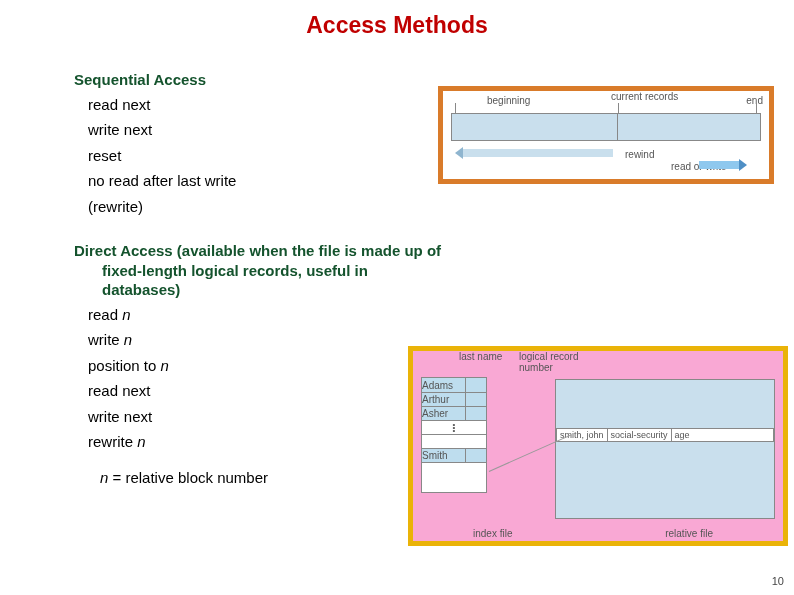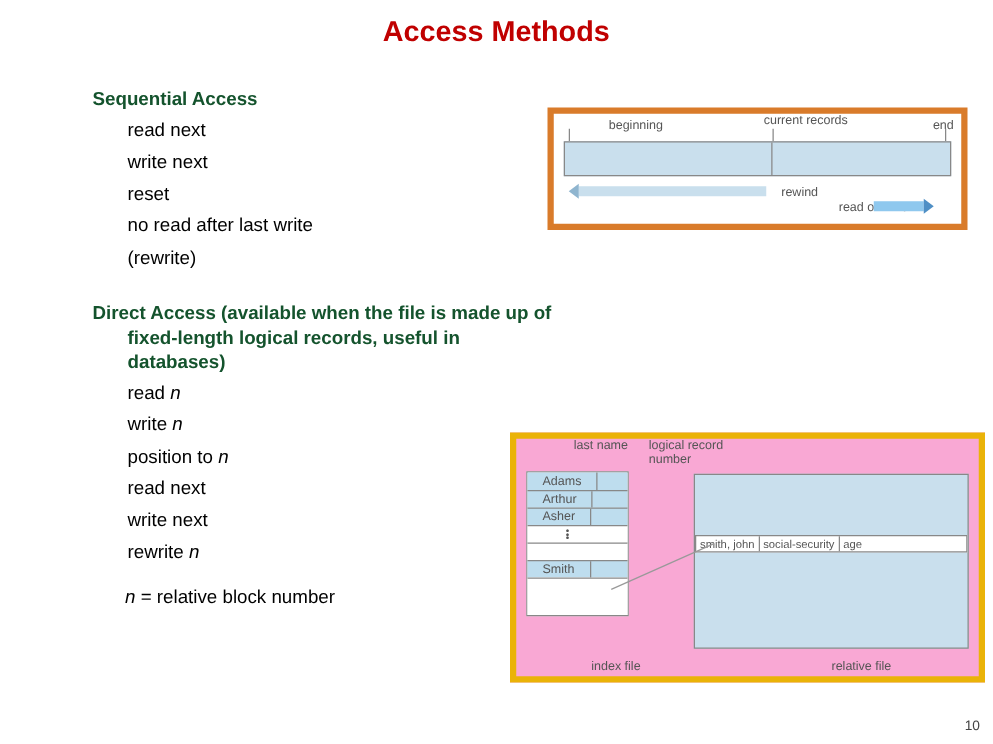--- a/index.html
+++ b/index.html
@@ -32,21 +32,21 @@
     margin-bottom: 2px;
   }
   .section-head.wrap {
     padding-left: 28px;
     text-indent: -28px;
     max-width: 370px;
   }
   .op {
     font-size: 15px;
     color: #000;
-    margin-left: 28px;
+    margin-left: 14px;
     line-height: 1.7;
   }
   .op .var { font-style: italic; }
   .gap { height: 22px; }
   .footnote {
     font-size: 15px;
     margin-left: 26px;
     margin-top: 14px;
   }
   .footnote .var { font-style: italic; }
@@ -143,21 +143,21 @@
   }
   .idx-row {
     display: flex;
     height: 14px;
     border-top: 1px solid #888;
     background: #beddee;
   }
   .idx-row:first-child { border-top: none; }
   .idx-row.blank { background: #fff; }
   .idx-cell {
-    padding: 0 12px;
+    padding: 0 0;
     border-right: 1px solid #888;
     display: flex;
     align-items: center;
     min-width: 44px;
   }
   .idx-cell.num { min-width: 18px; border-right: none; }
   .dots-cell {
     text-align: center;
     padding: 2px 0;
     line-height: 3px;

